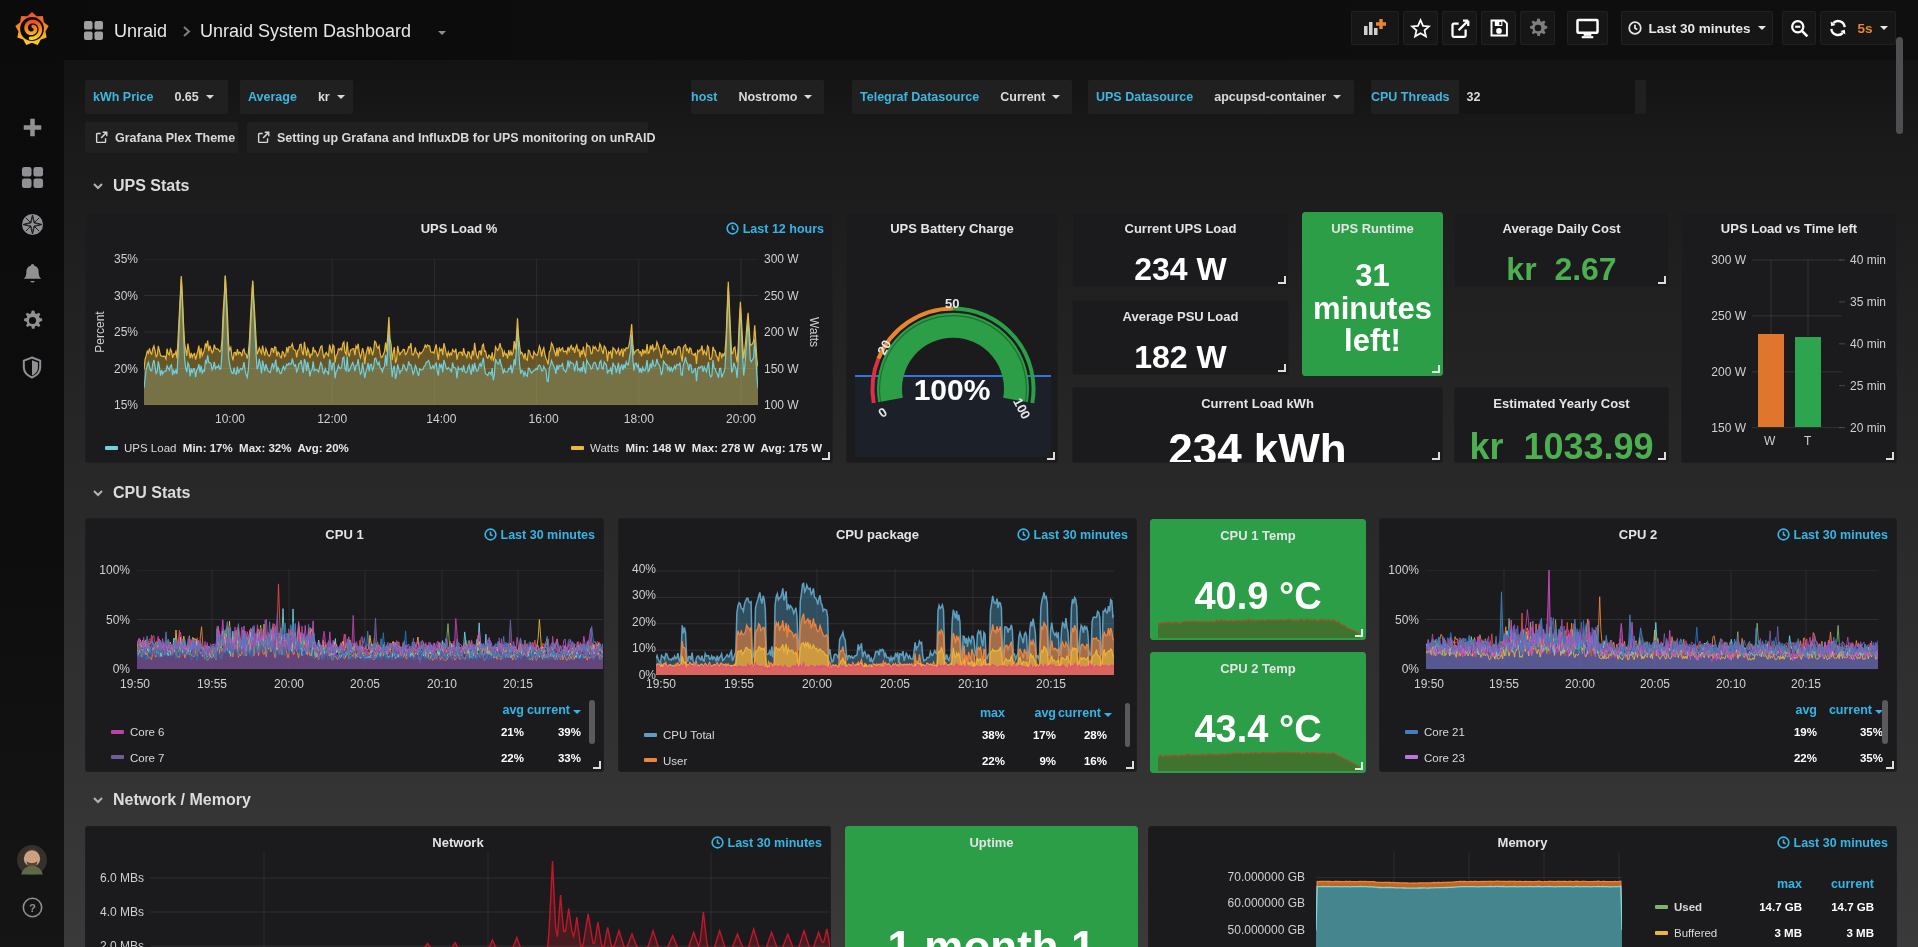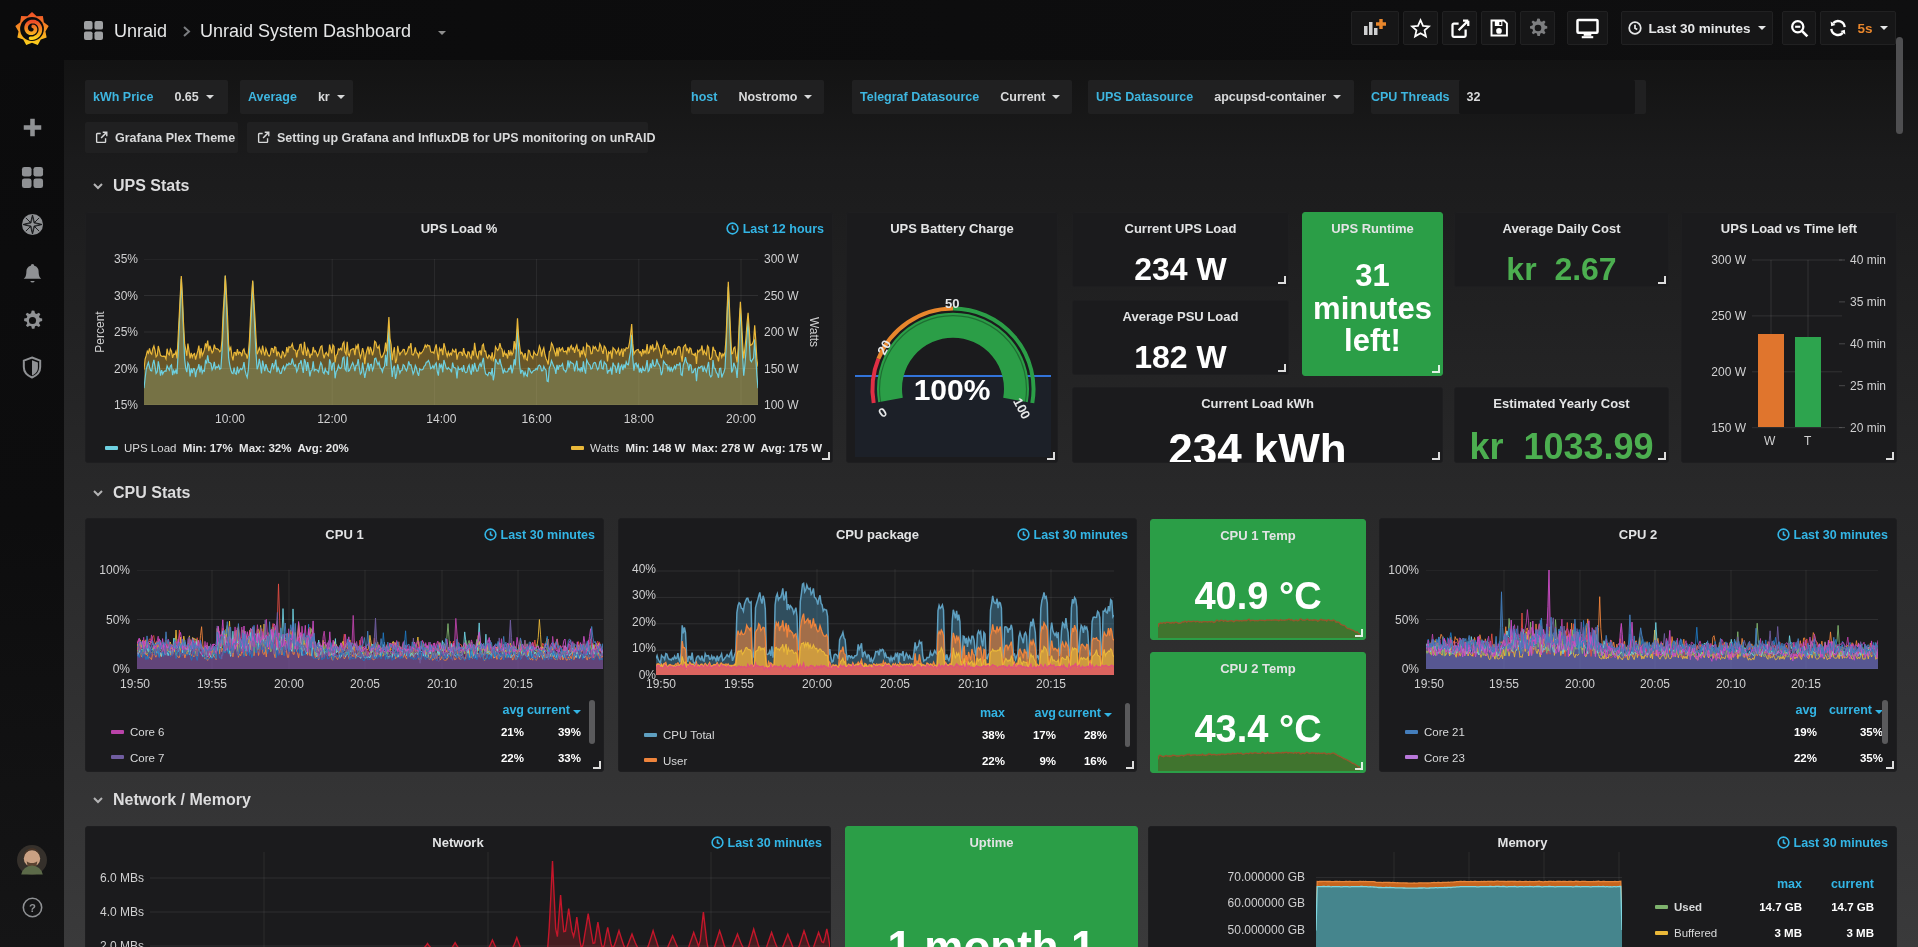--- a/index.html
+++ b/index.html
@@ -218,21 +218,21 @@
       <div class="axl" style="left:12px;top:148.5px;width:40px;text-align:right">20%</div>
       <div class="axl" style="left:12px;top:185.0px;width:40px;text-align:right">15%</div>
       <div class="axl" style="left:678px;top:39.0px">300 W</div>
       <div class="axl" style="left:678px;top:75.5px">250 W</div>
       <div class="axl" style="left:678px;top:112.0px">200 W</div>
       <div class="axl" style="left:678px;top:148.5px">150 W</div>
       <div class="axl" style="left:678px;top:185.0px">100 W</div>
       <div class="axl" style="left:122.0px;top:199px;width:44px;text-align:center">10:00</div>
       <div class="axl" style="left:224.2px;top:199px;width:44px;text-align:center">12:00</div>
       <div class="axl" style="left:326.4px;top:199px;width:44px;text-align:right">14:00</div>
-      <div class="axl" style="left:428.6px;top:199px;width:44px;text-align:center">16:00</div>
+      <div class="axl" style="left:428.6px;top:199px;width:44px;text-align:right">16:00</div>
       <div class="axl" style="left:530.8px;top:199px;width:44px;text-align:center">18:00</div>
       <div class="axl" style="left:633.0px;top:199px;width:44px;text-align:center">20:00</div>
       <div class="axl" style="left:-16px;top:112px;width:60px;text-align:center;transform:rotate(-90deg)">Percent</div>
       <div class="axl" style="left:706px;top:112px;width:44px;text-align:center;transform:rotate(90deg)">Watts</div>
       <svg class="abs" style="left:58px;top:46px" width="614" height="146" viewBox="0 0 614 146">
         <line x1="0" y1="0.0" x2="614" y2="0.0" stroke="rgba(255,255,255,0.09)" stroke-width="1"></line>
         <line x1="0" y1="36.5" x2="614" y2="36.5" stroke="rgba(255,255,255,0.09)" stroke-width="1"></line>
         <line x1="0" y1="73.0" x2="614" y2="73.0" stroke="rgba(255,255,255,0.09)" stroke-width="1"></line>
         <line x1="0" y1="109.5" x2="614" y2="109.5" stroke="rgba(255,255,255,0.09)" stroke-width="1"></line>
         <line x1="0" y1="146.0" x2="614" y2="146.0" stroke="rgba(255,255,255,0.09)" stroke-width="1"></line>

